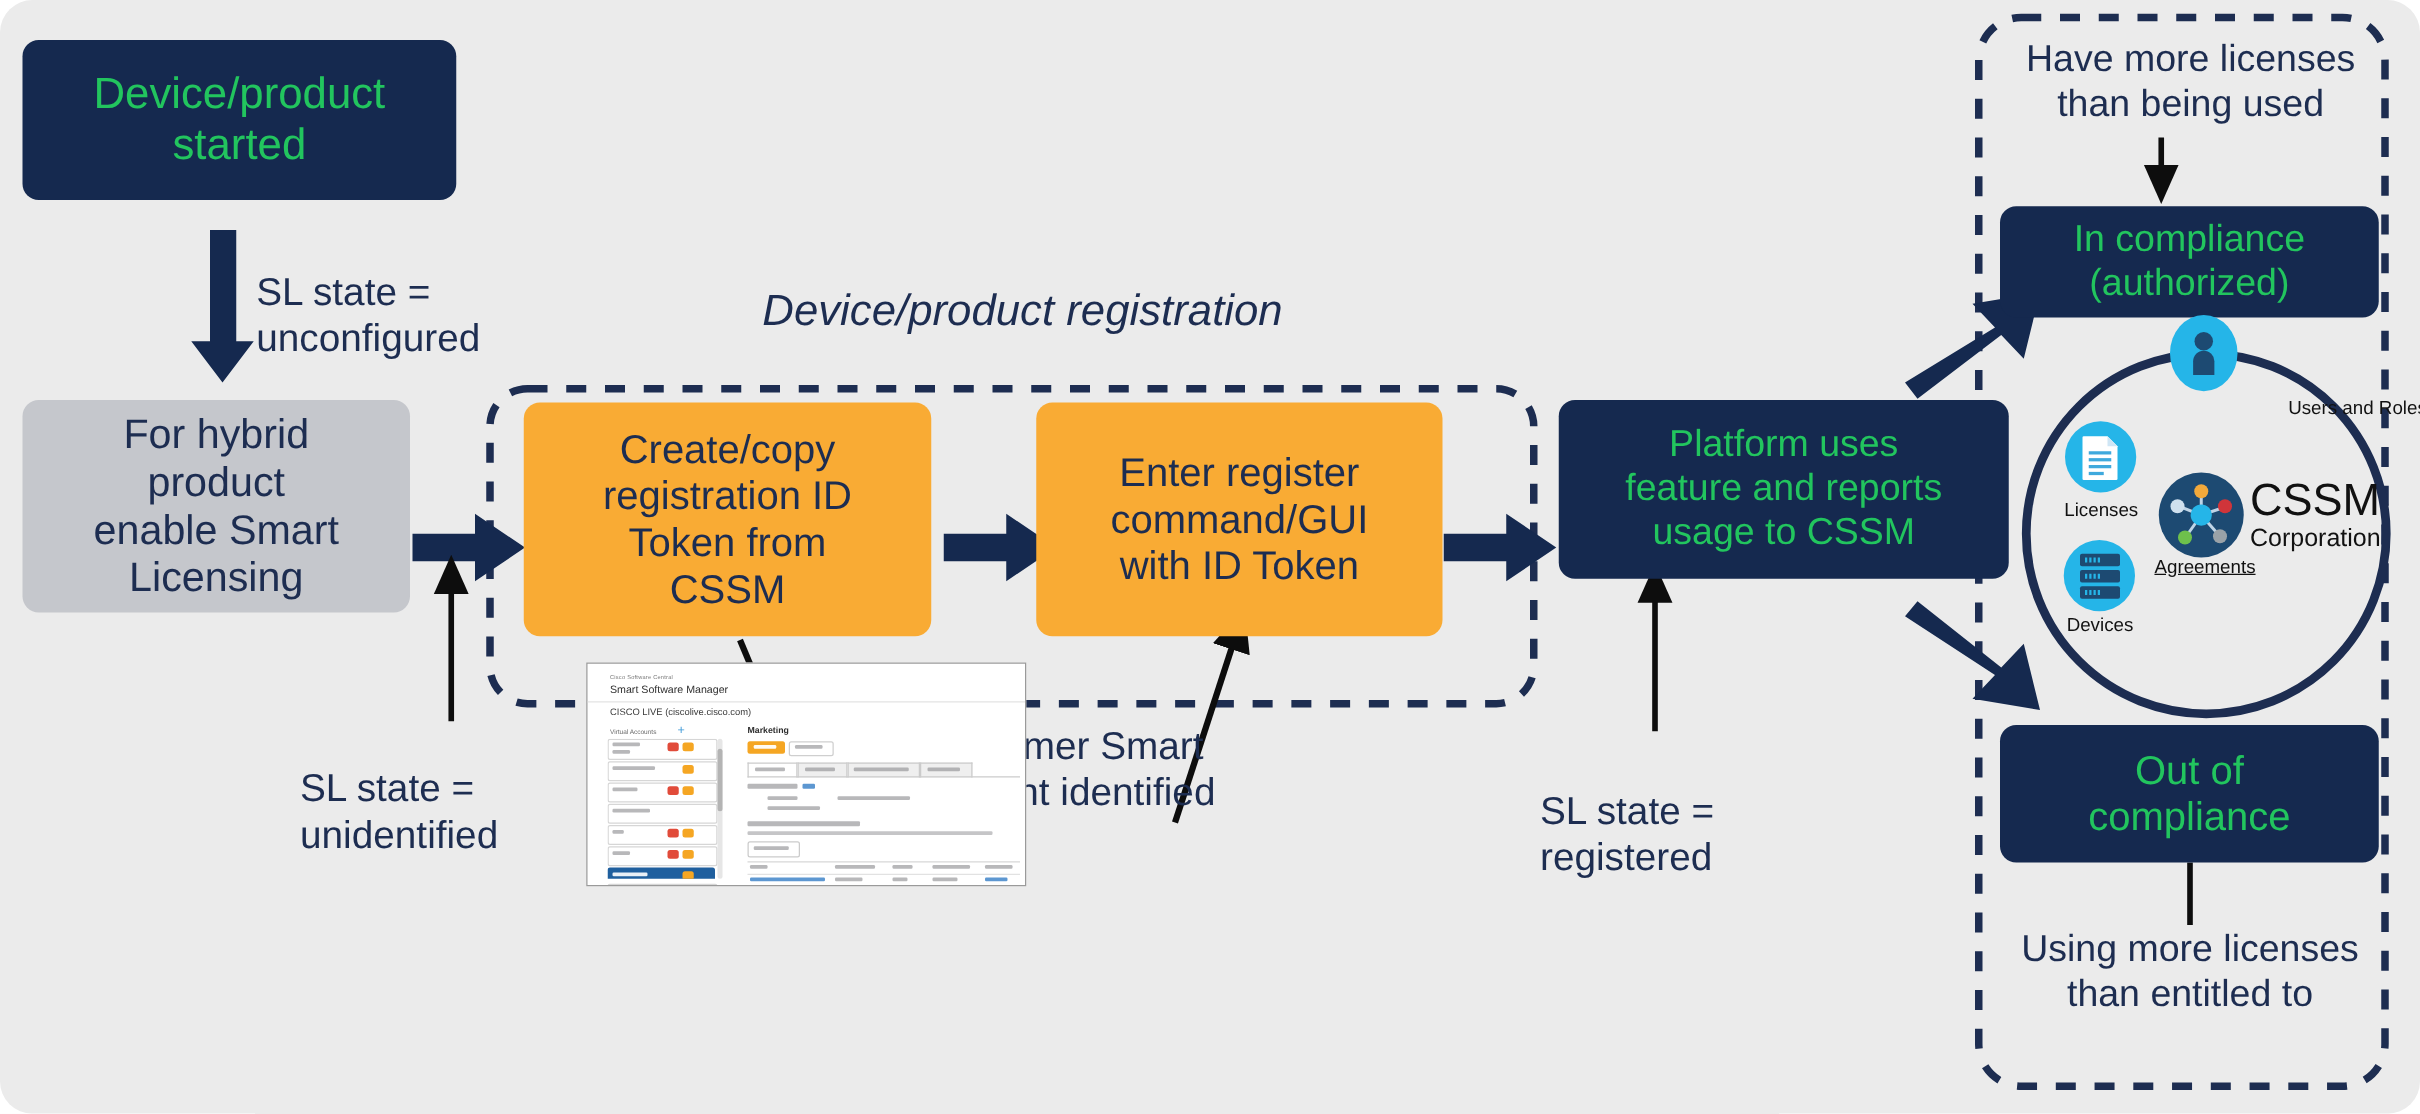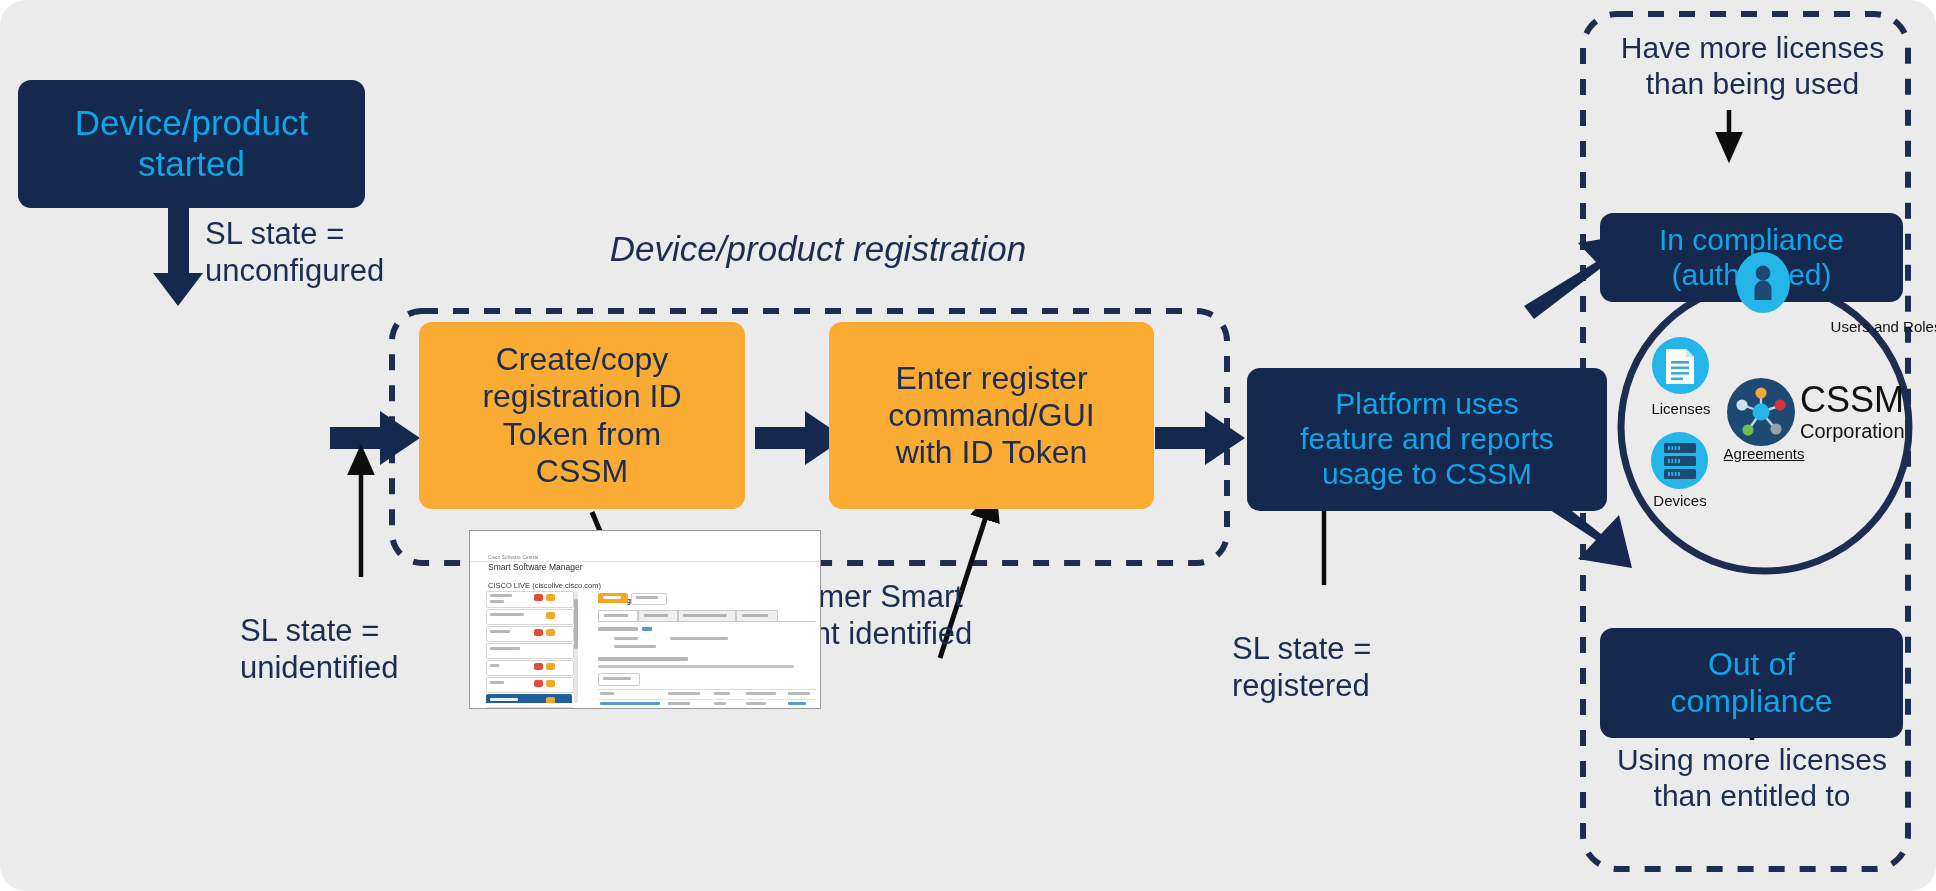--- a/index.html
+++ b/index.html
@@ -31,23 +31,22 @@
     box-sizing: border-box;
     display: flex;
     align-items: center;
     justify-content: center;
     text-align: center;
     line-height: 1.16;
     white-space: pre-line;
   }
   .node-dark {
     background: #15294f;
-    color: #0ea5e9;
+    color: #22c55e;
     border-radius: 13px;
-    margin-top: 48px;
   }
   .node-grey {
     background: #c5c7cc;
     color: #1d2d51;
     border-radius: 13px;
   }
   .node-orange {
     background: #f9ab34;
     color: #1d2d51;
     border-radius: 13px;
@@ -82,21 +81,21 @@
   }
   
   #thumb {
     position: absolute;
     background: #ffffff;
     border: 1px solid #9a9a9a;
     box-sizing: border-box;
     overflow: hidden;
     filter: blur(0.45px);
   }
-  .t-text { position: absolute; color: #3a3a3a; font-family: "Liberation Sans", sans-serif; margin-top: 16px; }
+  .t-text { position: absolute; color: #3a3a3a; font-family: "Liberation Sans", sans-serif; }
   .t-blur { position: absolute; background: #8c8c90; opacity: .62; border-radius: 1px; }
   .t-blue { position: absolute; background: #1f6fbf; opacity: .72; border-radius: 1px; }
   .t-chip { position: absolute; border-radius: 2px; }
   .t-sideitem { position: absolute; border: 1px solid #d6d6d6; background: #fff; border-radius: 2px; }
 </style>
 </head>
 <body>
 
 <div id="canvas">
 
@@ -152,20 +151,24 @@
     <line x1="1729" y1="110" x2="1729" y2="152" stroke="#0d0d0d" stroke-width="4.5" marker-end="url(#thin-arrow)"></line>
 
     <line x1="1752" y1="690" x2="1752" y2="740" stroke="#0d0d0d" stroke-width="4.5"></line>
 
     <circle cx="1765" cy="427" r="144" fill="none" stroke="#1d2d51" stroke-width="7"></circle>
   </svg>
 
   <div class="node node-dark" style="left:18px; top:32px; width:347px; height:128px; font-size:35px;">Device/product
 started</div>
 
+  <div class="node node-grey" style="left:18px; top:320px; width:310px; height:170px; font-size:33px;">For hybrid
+product
+enable Smart
+Licensing</div>
 
   <div class="node node-orange" style="left:419px; top:322px; width:326px; height:187px; font-size:32px;">Create/copy
 registration ID
 Token from
 CSSM</div>
 
   <div class="node node-orange" style="left:829px; top:322px; width:325px; height:187px; font-size:32px;">Enter register
 command/GUI
 with ID Token</div>
 

